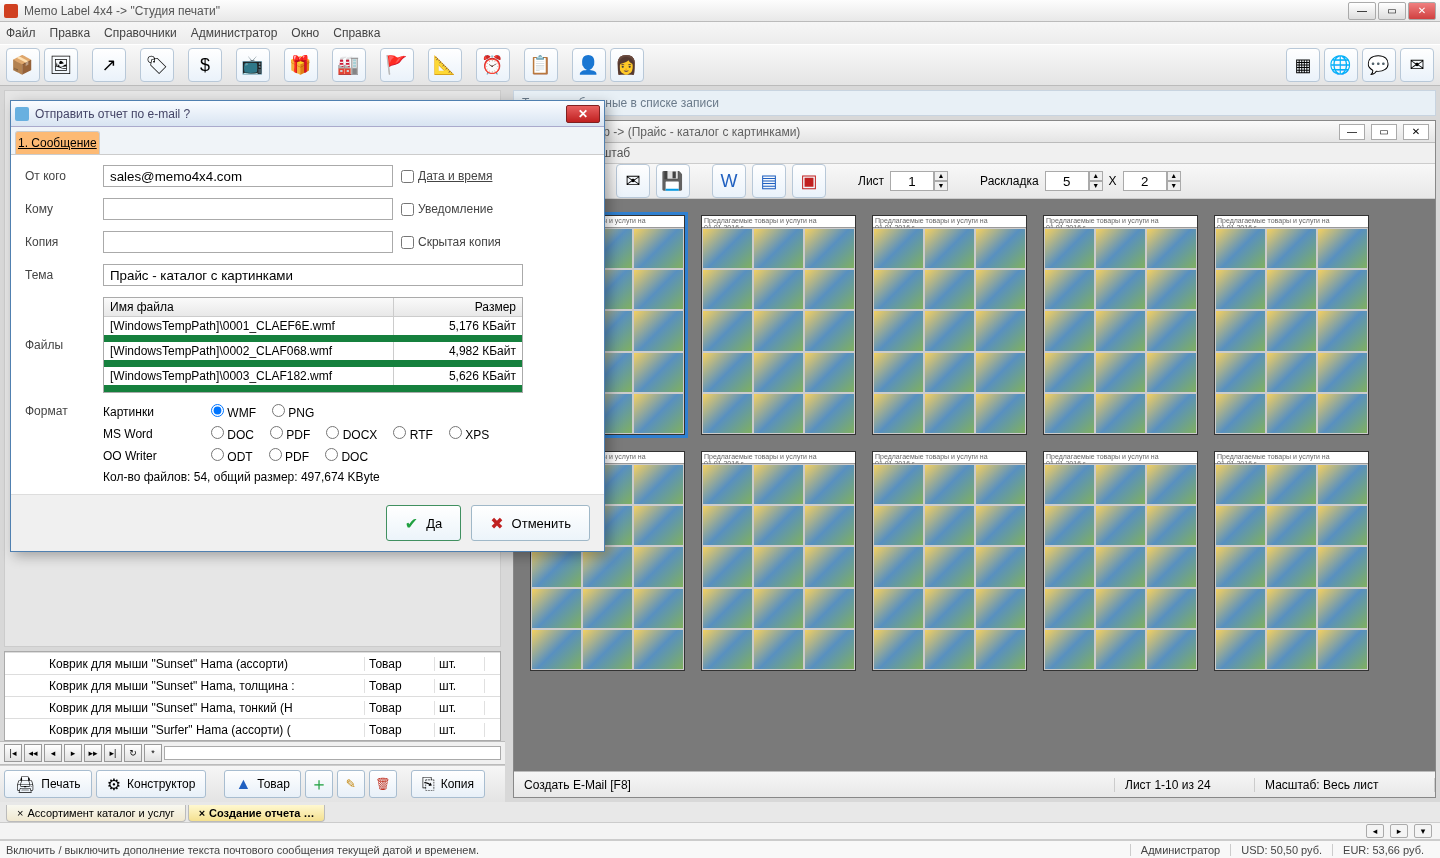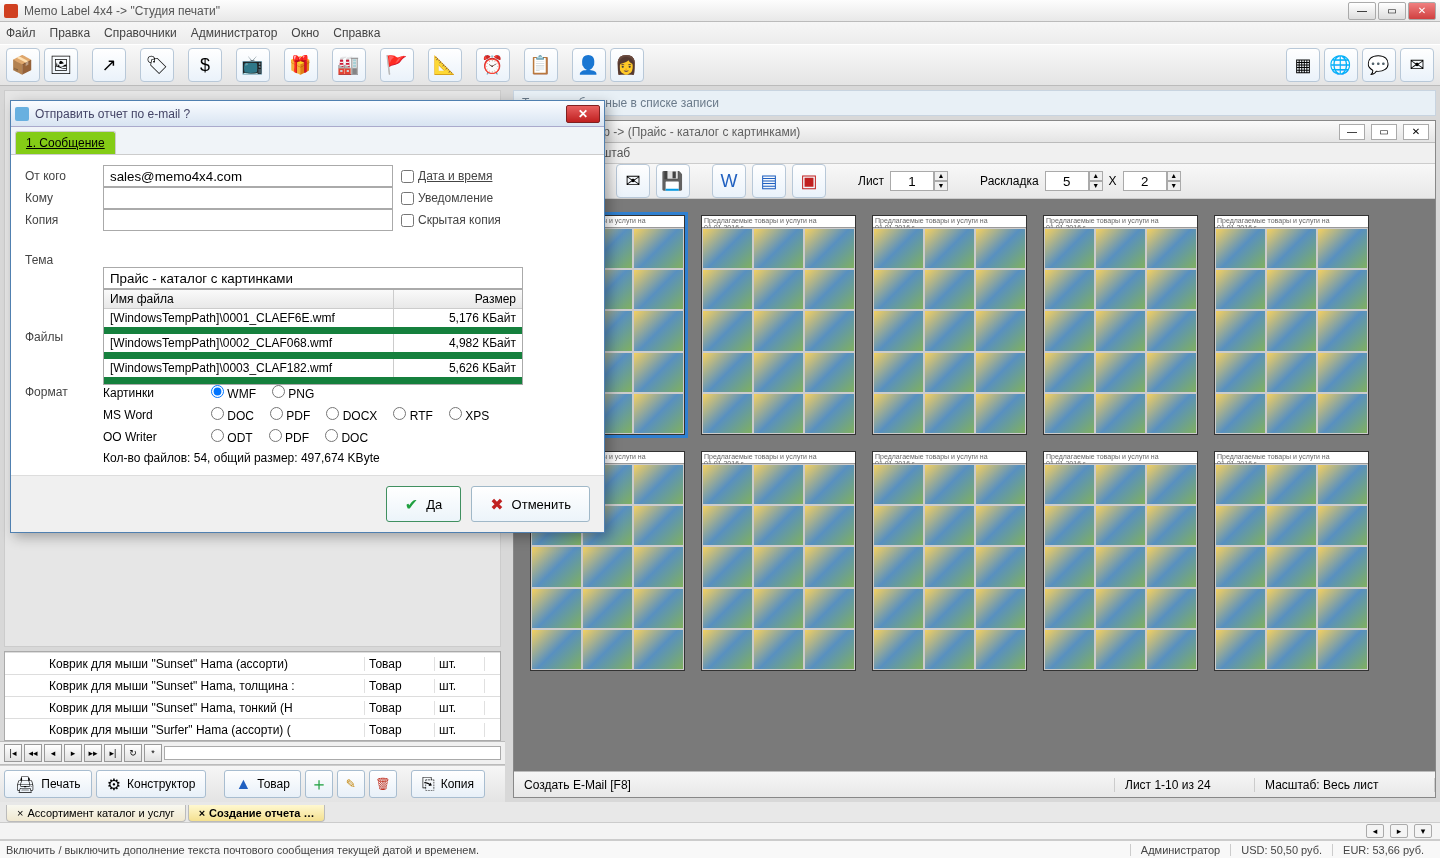--- a/index.html
+++ b/index.html
@@ -46,22 +46,22 @@
 .spin{display:flex;align-items:center}
 .spin input{width:44px;height:20px;text-align:center;border:1px solid #aaa}
 .spin-btns{display:flex;flex-direction:column}
 .spin-btns button{width:14px;height:10px;font-size:7px;border:1px solid #aaa;background:#f0f0f0;cursor:pointer;line-height:0}
 .dialog{position:absolute;left:10px;top:100px;width:595px;background:#f0f0f0;border:1px solid #5080b0;box-shadow:4px 4px 12px rgba(0,0,0,.3);z-index:100}
 .dlg-title{height:26px;background:linear-gradient(#fafcff,#d8e4f2);display:flex;align-items:center;padding:0 4px;border-bottom:1px solid #aac}
 .dlg-title .dt-icon{width:14px;height:14px;background:#68b0e0;margin-right:6px;border-radius:2px}
 .dlg-title .dt-text{flex:1;color:#446}
 .dlg-close{width:34px;height:18px;background:linear-gradient(#e86060,#c02020);border:1px solid #802020;border-radius:2px;color:#fff;display:flex;align-items:center;justify-content:center;cursor:pointer;font-weight:bold}
 .dlg-tabs{display:flex;background:#f0f4f8;padding:4px 4px 0 4px;gap:4px}
-.dlg-tab{padding:4px 10px;background:#84cc16;border:1px solid #ccc;border-bottom:none;border-radius:3px 3px 0 0;cursor:pointer}
-.dlg-body{background:#fff;border-top:1px solid #ccc;padding:10px 14px;display:flex;flex-direction:column;gap:0}
+.dlg-tab{padding:4px 2px;background:#fdba74;border:1px solid #ccc;border-bottom:none;border-radius:3px 3px 0 0;cursor:pointer}
+.dlg-body{background:#fff;border-top:1px solid #ccc;padding:10px 14px;display:flex;flex-direction:column;gap:11px}
 .frow{display:flex;align-items:center;gap:8px}
 .flabel{width:70px;color:#444}
 .finput{flex:1;height:22px;border:1px solid #aaa;padding:0 6px;max-width:290px}
 .ftextarea{flex:1;height:62px;border:1px solid #aaa;max-width:420px;resize:none}
 .fcheck{display:flex;align-items:center;gap:4px;color:#444}
 .ftable{border:1px solid #aaa;max-width:420px}
 .ft-head{display:flex;background:linear-gradient(#fafafa,#e8e8e8);border-bottom:1px solid #ccc}
 .ft-head>div,.ft-row>div{padding:2px 6px}
 .ft-c0{width:290px;border-right:1px solid #ccc}.ft-c1{flex:1;text-align:right}
 .ft-row{display:flex;border-bottom:7px solid #15803d}
@@ -537,21 +537,21 @@
     <div class="frow">
       <div class="flabel">Копия</div>
       <input class="finput" style="">
       <label class="fcheck">
           <input type="checkbox" style="">
           <span>Скрытая копия</span>
         </label>
     </div>
     <div class="frow">
       <div class="flabel">Тема</div>
-      <input class="finput" style="max-width: 420px; margin-top: 36px;" value="Прайс - каталог с картинками">
+      <input class="finput" style="max-width: 420px;" value="Прайс - каталог с картинками">
     </div>
     <div class="frow" style="align-items:center">
       <div class="flabel">Файлы</div>
       <div class="ftable" style="flex:1">
         <div class="ft-head">
             <div class="ft-c0">Имя файла</div>
             <div class="ft-c1">Размер</div>
           </div>
         <div class="ft-row">
             <div class="ft-c0">[WindowsTempPath]\0001_CLAEF6E.wmf</div>

